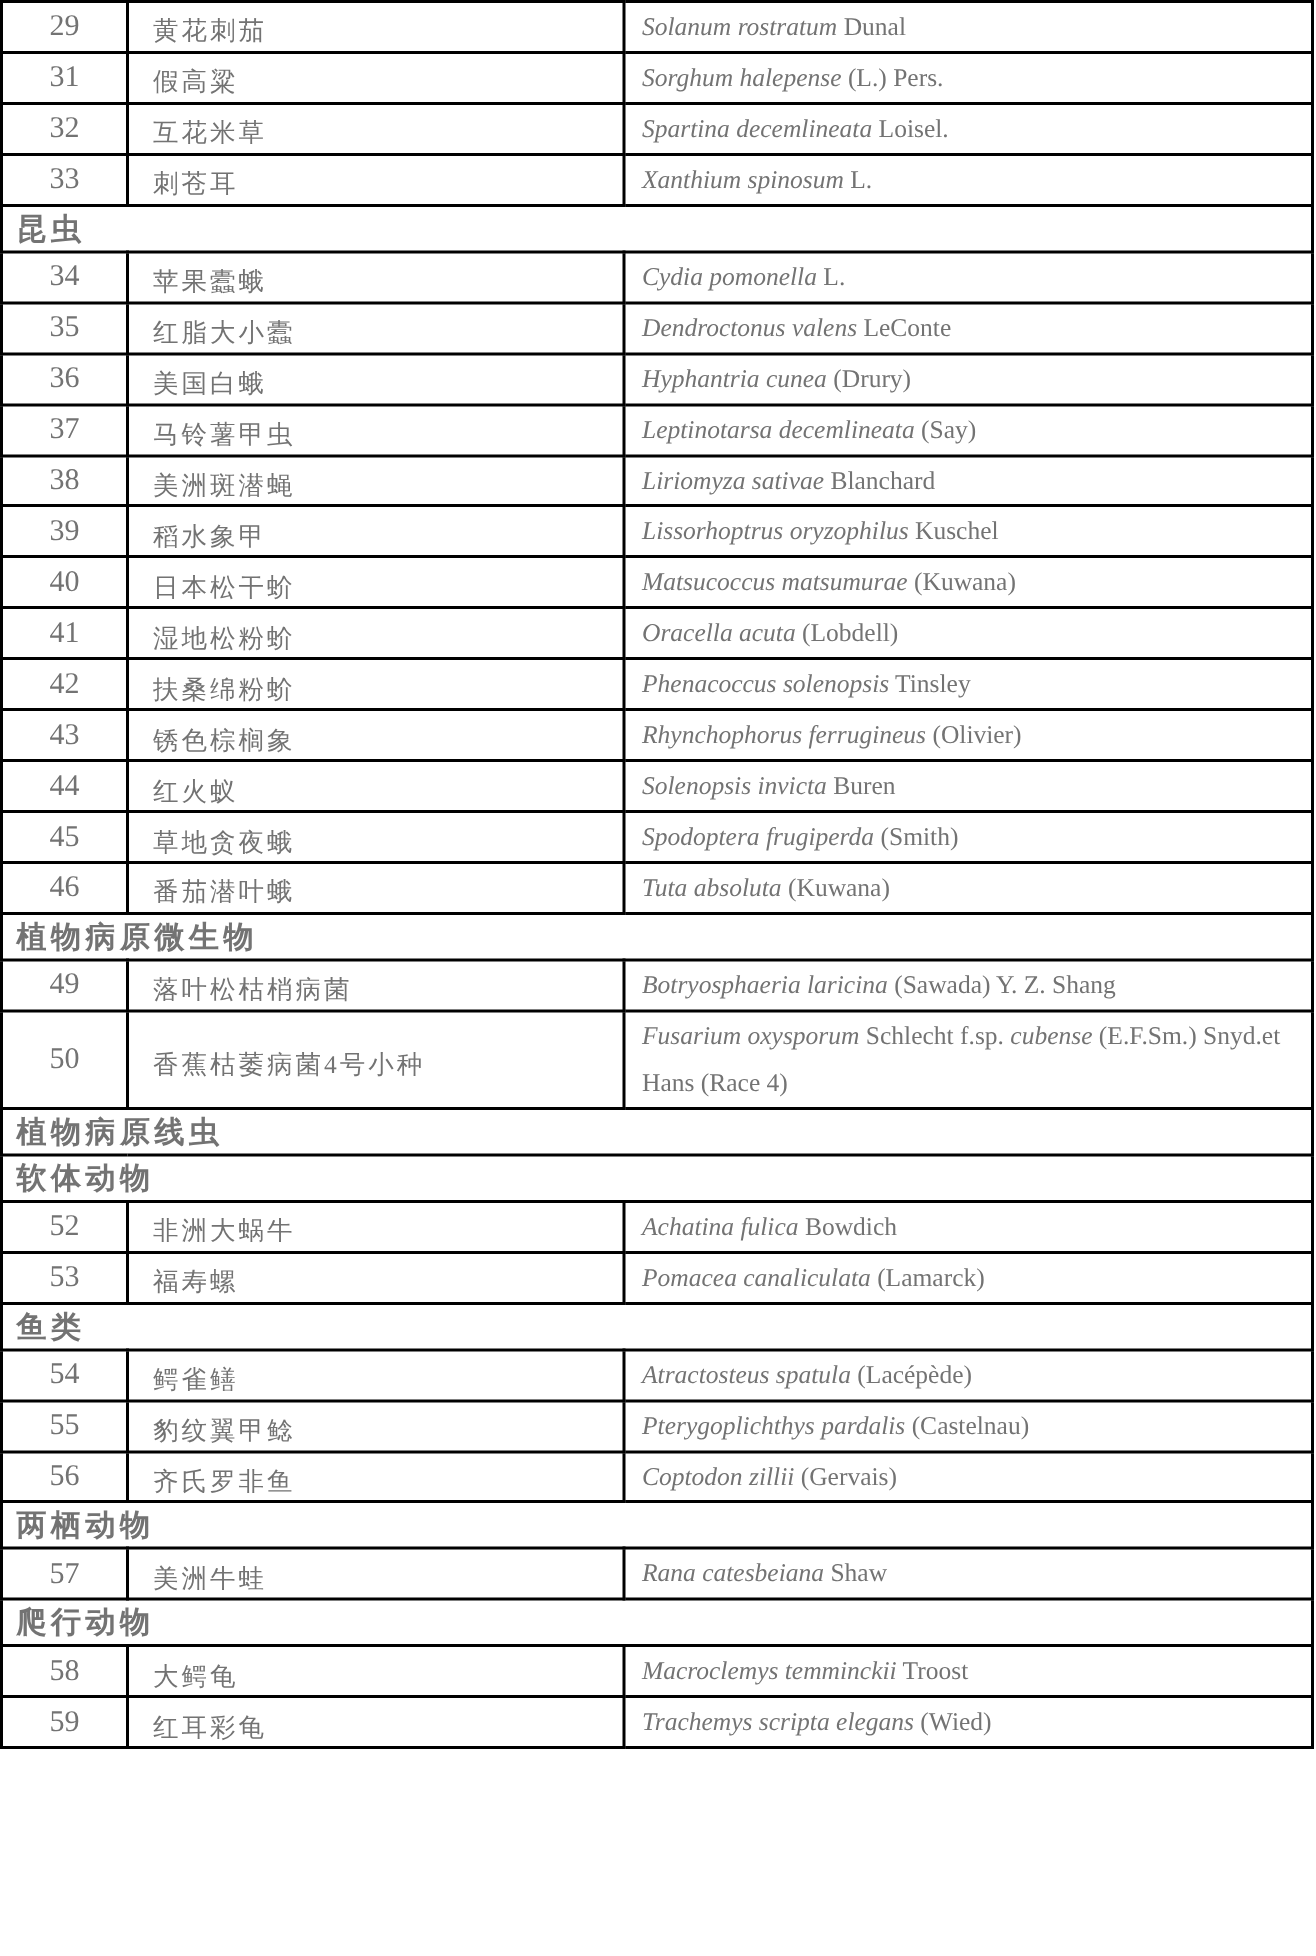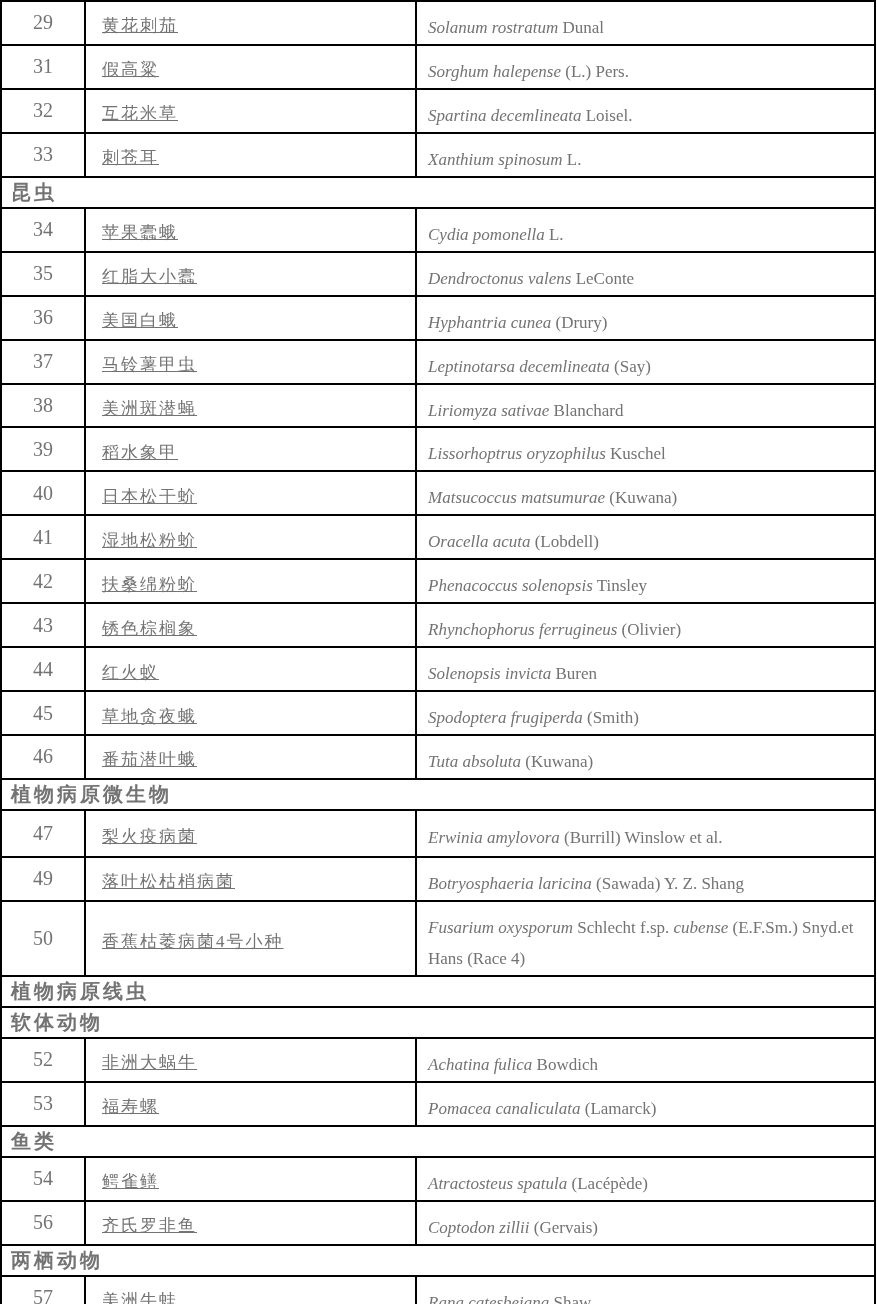--- a/index.html
+++ b/index.html
@@ -34,26 +34,25 @@
   td.num-cell {
     text-align: center;
     font-size: 20px;
     padding: 0;
   }
   td.cn-cell {
     font-size: 17px;
     letter-spacing: 2px;
     padding: 6px 4px 0 16px;
     font-family: "Liberation Serif", "DejaVu Serif", serif;
-    text-decoration: underline;
   }
   td.sci-cell {
     font-size: 17px;
     line-height: 1.82;
-    padding: 11px 4px 0 11px;
+    padding: 1px 4px 0 11px;
   }
   td.section-cell {
     font-size: 20px;
     font-weight: bold;
     letter-spacing: 3px;
     padding: 0 4px 0 9px;
   }
   .sci-italic { font-style: italic; }
   .sci-regular { font-style: normal; }
 </style>
@@ -171,25 +170,20 @@
   <tr class="species-row" data-num="46">
     <td class="num-cell">46</td>
     <td class="cn-cell">番茄潜叶蛾</td>
     <td class="sci-cell"><span class="sci-italic">Tuta absoluta</span><span class="sci-regular"> (Kuwana)</span></td>
   </tr>
 
   <tr class="section-row">
     <td class="section-cell" colspan="3">植物病原微生物</td>
   </tr>
 
-  <tr class="species-row" data-num="47">
-    <td class="num-cell">47</td>
-    <td class="cn-cell">梨火疫病菌</td>
-    <td class="sci-cell"><span class="sci-italic">Erwinia amylovora</span><span class="sci-regular"> (Burrill) Winslow et al.</span></td>
-  </tr>
 
 
   <tr class="species-row" data-num="49">
     <td class="num-cell">49</td>
     <td class="cn-cell">落叶松枯梢病菌</td>
     <td class="sci-cell"><span class="sci-italic">Botryosphaeria laricina</span><span class="sci-regular"> (Sawada) Y. Z. Shang</span></td>
   </tr>
 
   <tr class="species-row" data-num="50">
     <td class="num-cell">50</td>
@@ -221,20 +215,25 @@
   <tr class="section-row">
     <td class="section-cell" colspan="3">鱼类</td>
   </tr>
 
   <tr class="species-row" data-num="54">
     <td class="num-cell">54</td>
     <td class="cn-cell">鳄雀鳝</td>
     <td class="sci-cell"><span class="sci-italic">Atractosteus spatula</span><span class="sci-regular"> (Lacépède)</span></td>
   </tr>
 
+  <tr class="species-row" data-num="55">
+    <td class="num-cell">55</td>
+    <td class="cn-cell">豹纹翼甲鲶</td>
+    <td class="sci-cell"><span class="sci-italic">Pterygoplichthys pardalis</span><span class="sci-regular"> (Castelnau)</span></td>
+  </tr>
 
   <tr class="species-row" data-num="56">
     <td class="num-cell">56</td>
     <td class="cn-cell">齐氏罗非鱼</td>
     <td class="sci-cell"><span class="sci-italic">Coptodon zillii</span><span class="sci-regular"> (Gervais)</span></td>
   </tr>
 
   <tr class="section-row">
     <td class="section-cell" colspan="3">两栖动物</td>
   </tr>
@@ -248,14 +247,19 @@
   <tr class="section-row">
     <td class="section-cell" colspan="3">爬行动物</td>
   </tr>
 
   <tr class="species-row" data-num="58">
     <td class="num-cell">58</td>
     <td class="cn-cell">大鳄龟</td>
     <td class="sci-cell"><span class="sci-italic">Macroclemys temminckii</span><span class="sci-regular"> Troost</span></td>
   </tr>
 
+  <tr class="species-row" data-num="59">
+    <td class="num-cell">59</td>
+    <td class="cn-cell">红耳彩龟</td>
+    <td class="sci-cell"><span class="sci-italic">Trachemys scripta elegans</span><span class="sci-regular"> (Wied)</span></td>
+  </tr>
 </tbody>
 </table>
 
 </body></html>

